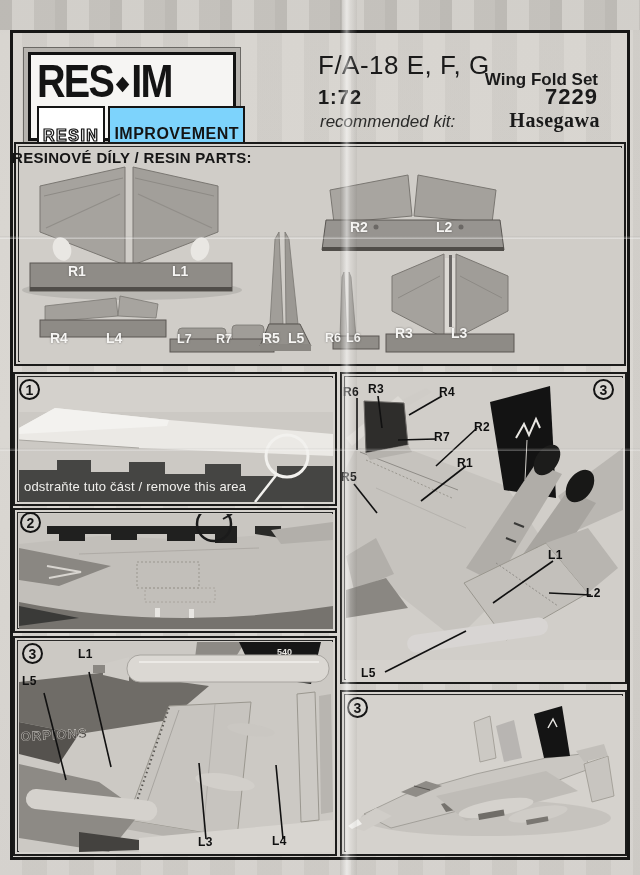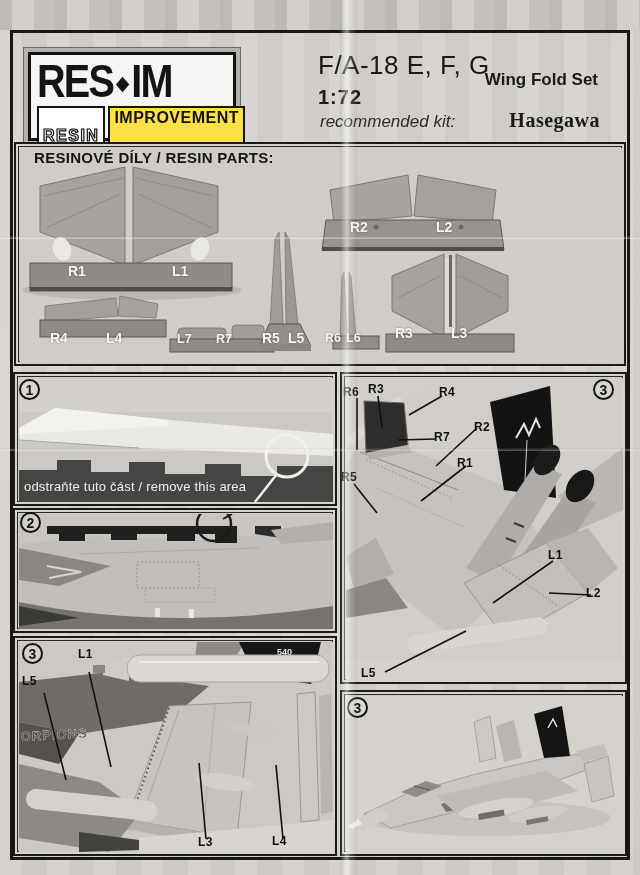--- a/index.html
+++ b/index.html
@@ -42,21 +42,21 @@
     transform:rotate(45deg);margin:6px 5px 0 5px;flex:none;
   }
   .logo-line2{display:flex;gap:3px;margin-top:1px;}
   .logo-resin{
     border:2px solid #141414;font-weight:800;font-size:16px;line-height:19px;
     padding:18px 4px;color:#ffffff;-webkit-text-stroke:1.2px #141414;
     text-shadow:0 0 1px #141414;letter-spacing:1.5px;background:#fff;
   }
   .logo-improvement{
     border:2px solid #141414;font-weight:800;font-size:16px;line-height:19px;
-    padding:0 4px;color:#141414;letter-spacing:0.5px;background:#fde047;
+    padding:16px 4px;color:#141414;letter-spacing:0.5px;background:#7dd3fc;
   }
   .hd{position:absolute;color:#1a1a1a;white-space:nowrap;}
   .hd-title{left:318px;top:50px;font-size:26px;font-weight:400;letter-spacing:0.5px;}
   .hd-set{left:478px;top:70px;width:120px;text-align:right;font-size:17px;font-weight:bold;}
   .hd-scale{left:318px;top:86px;font-size:20px;font-weight:bold;letter-spacing:1px;}
   .hd-num{left:478px;top:84px;width:120px;text-align:right;font-size:22px;font-weight:bold;letter-spacing:1px;}
   .hd-reclabel{left:320px;top:112px;font-size:17px;font-style:italic;color:#2b2b2a;}
   .hd-recvalue{left:478px;top:109px;width:122px;text-align:right;font-size:20px;font-weight:bold;letter-spacing:0.5px;font-family:Liberation Serif, serif;}
   
   .box{
@@ -65,21 +65,21 @@
     background:#cfccc7;overflow:hidden;box-sizing:border-box;
   }
   .parts-box{left:14px;top:142px;width:612px;height:224px;}
   .panel-1{left:13px;top:372px;width:324px;height:134px;}
   .panel-2{left:13px;top:508px;width:324px;height:125px;}
   .panel-3l{left:13px;top:636px;width:324px;height:220px;}
   .panel-3r{left:340px;top:372px;width:287px;height:312px;}
   .panel-3f{left:340px;top:690px;width:287px;height:166px;}
   .box > svg{position:absolute;left:4px;top:4px;}
   .parts-title{
-    position:absolute;left:34px;top:149px;font-size:15px;font-weight:bold;
+    position:absolute;left:12px;top:149px;font-size:15px;font-weight:bold;
     color:#151515;letter-spacing:0.3px;z-index:20;
   }
   
   .plabel{
     position:absolute;color:#f6f5f3;font-weight:bold;font-size:14px;
     text-shadow:0 0 2px rgba(40,40,38,0.55);z-index:20;white-space:nowrap;
   }
   .plabel.sm{font-size:12.5px;}
   .clabel{
     position:absolute;color:#101010;font-weight:bold;font-size:12px;
@@ -120,20 +120,21 @@
       <span>IM</span>
     </div>
     <div class="logo-line2">
       <span class="logo-resin">RESIN</span>
       <span class="logo-improvement">IMPROVEMENT</span>
     </div>
   </div>
   <div class="hd hd-title">F/A-18 E, F, G</div>
   <div class="hd hd-set">Wing Fold Set</div>
   <div class="hd hd-scale">1:72</div>
+  <div class="hd hd-num">7229</div>
   <div class="hd hd-reclabel">recommended kit:</div>
   <div class="hd hd-recvalue">Hasegawa</div>
 
   <div class="box parts-box">
     <svg width="604" height="216" viewBox="0 0 604 216">
       <rect x="0" y="0" width="604" height="216" fill="#d0cdc8"></rect>
 
       <g>
         <ellipse cx="112" cy="142" rx="110" ry="10" fill="rgba(60,58,54,0.14)"></ellipse>
         <polygon points="20,38 105,19 105,117 20,84" fill="#a6a39e" stroke="#7a7772" stroke-width="1"></polygon>

